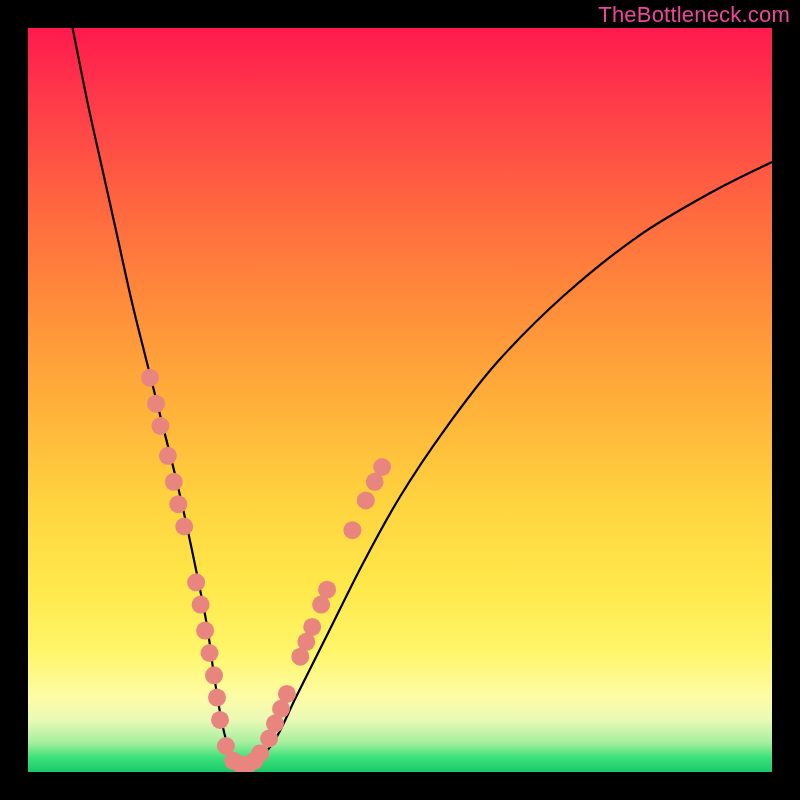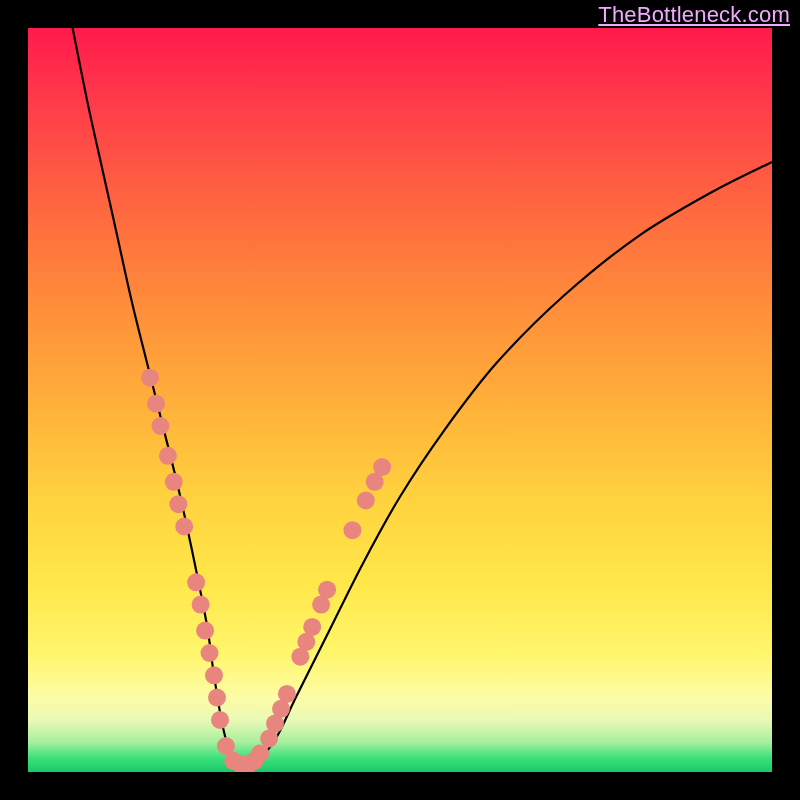--- a/index.html
+++ b/index.html
@@ -31,26 +31,25 @@
       #e9f9b5 93%,
       #a7ef9e 96%,
       #3fe27b 98%,
       #19c96a 100%
     );
   }
   .watermark {
     position: absolute;
     top: 2px;
     right: 10px;
-    color: #f0abfc;
+    color: #ec4899;
     font-size: 22px;
     letter-spacing: 0.2px;
     font-weight: 500;
     user-select: none;
-    text-decoration: underline;
   }
   svg.plot {
     position: absolute;
     left: 0;
     top: 0;
     width: 744px;
     height: 744px;
   }
   .curve {
     fill: none;

